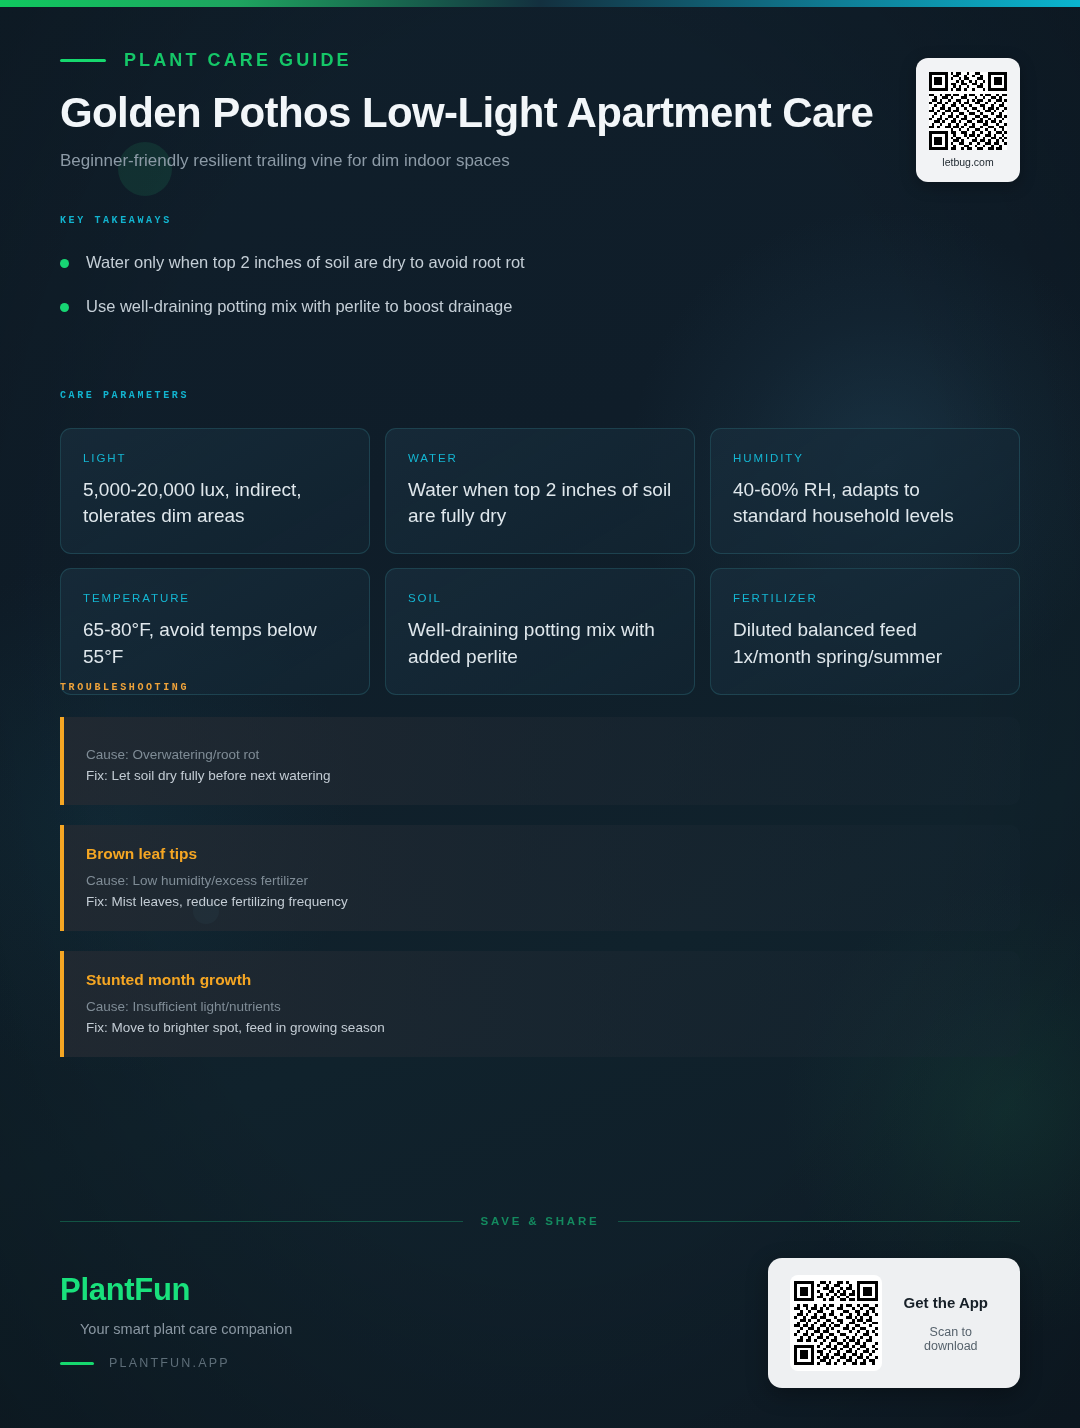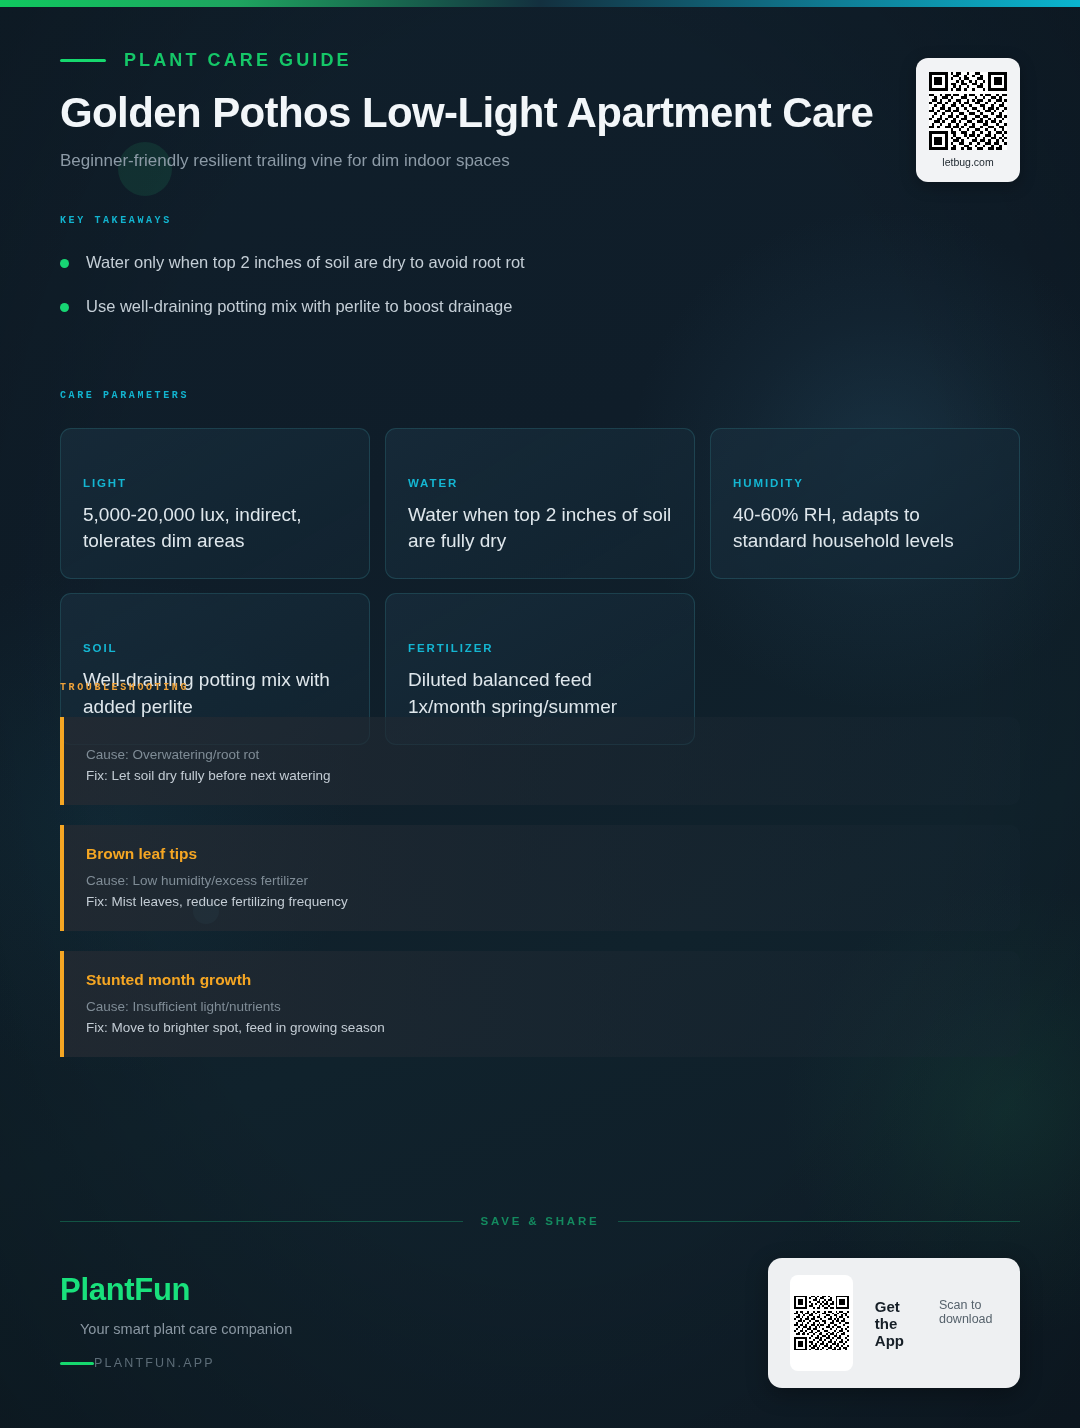--- a/index.html
+++ b/index.html
@@ -121,21 +121,21 @@
     gap:14px 15px;
   }
   .care-card{
     background:linear-gradient(150deg, rgba(24,45,60,.78) 0%, rgba(18,37,50,.72) 100%);
     border:1px solid rgba(43,104,116,.42);
     border-radius:11px;
     padding:23px 22px 24px 22px;
     min-height:100px;
   }
   .care-key{
-    font-size:11.5px; font-weight:700; letter-spacing:1.9px; color:#14b6d2;margin-top:25px;
+    font-size:11.5px; font-weight:400; letter-spacing:1.9px; color:#14b6d2;
   }
   .care-val{
     margin-top:13px; font-size:19px; color:#dfe7ec; line-height:1.38;
   }
 
   
   .trouble{ position:absolute; left:60px; top:682px; width:960px; }
   .trouble-list{ margin-top:24px; display:flex; flex-direction:column; gap:20px; }
   .trouble-card{
     position:relative;
@@ -157,40 +157,40 @@
   .divider-text{
     font-size:11.5px; font-weight:700; letter-spacing:2.8px; color:#148a5f;
   }
 
   
   .footer{ position:absolute; left:60px; top:1272px; width:960px; height:110px; }
   .brand{
     font-size:31px; font-weight:700; color:#19e17c; letter-spacing:-.3px;
   }
   .brand-sub{ margin-top:13px; font-size:14.5px; color:#8a97a2;margin-left:20px; }
-  .brand-url{ margin-top:19px; display:flex; align-items:center; gap:0; }
+  .brand-url{ margin-top:19px; display:flex; align-items:center; gap:15px; }
   .brand-url-dash{ width:34px; height:3px; background:#16d86e; border-radius:2px; }
   .brand-url-text{
     font-size:12.5px; letter-spacing:2.2px; color:#5d6d78; font-weight:400;
   }
 
   .qr-foot{
     position:absolute; right:0; top:-14px;
     width:252px; height:130px;
     background:#eef0f2; border-radius:14px;
     display:flex; align-items:center; gap:22px;
     padding:0 22px;
     box-shadow:0 6px 22px rgba(0,0,0,.30);
   }
   .qr-foot .qr-img{
     width:96px; height:96px; background:#fff; border-radius:8px; padding:4px;
   }
-  .qr-foot-txt{ display:flex; flex-direction:row; gap:14px; }
+  .qr-foot-txt{ display:flex; flex-direction:column; gap:14px; }
   .qr-foot-title{ font-size:15px; font-weight:700; color:#161f27; }
-  .qr-foot-sub{ font-size:12.5px; color:#56626c; }
+  .qr-foot-sub{ font-size:12.5px; color:#56626c;text-align:center; }
 </style>
 </head>
 <body>
 
 <div class="bg-base"></div>
 <div class="bg-glow-a"></div>
 <div class="bg-glow-b"></div>
 <div class="bg-glow-c"></div>
 <div class="bg-dot-1"></div>
 <div class="bg-dot-2"></div>
@@ -459,20 +459,24 @@
       </div>
       <div class="care-card">
         <div class="care-key">WATER</div>
         <div class="care-val">Water when top 2 inches of soil are fully dry</div>
       </div>
       <div class="care-card">
         <div class="care-key">HUMIDITY</div>
         <div class="care-val">40-60% RH, adapts to standard household levels</div>
       </div>
       <div class="care-card">
+        <div class="care-key">TEMPERATURE</div>
+        <div class="care-val">65-80°F, avoid temps below 55°F</div>
+      </div>
+      <div class="care-card">
         <div class="care-key">SOIL</div>
         <div class="care-val">Well-draining potting mix with added perlite</div>
       </div>
       <div class="care-card">
         <div class="care-key">FERTILIZER</div>
         <div class="care-val">Diluted balanced feed 1x/month spring/summer</div>
       </div>
     </div>
   </div>
 

